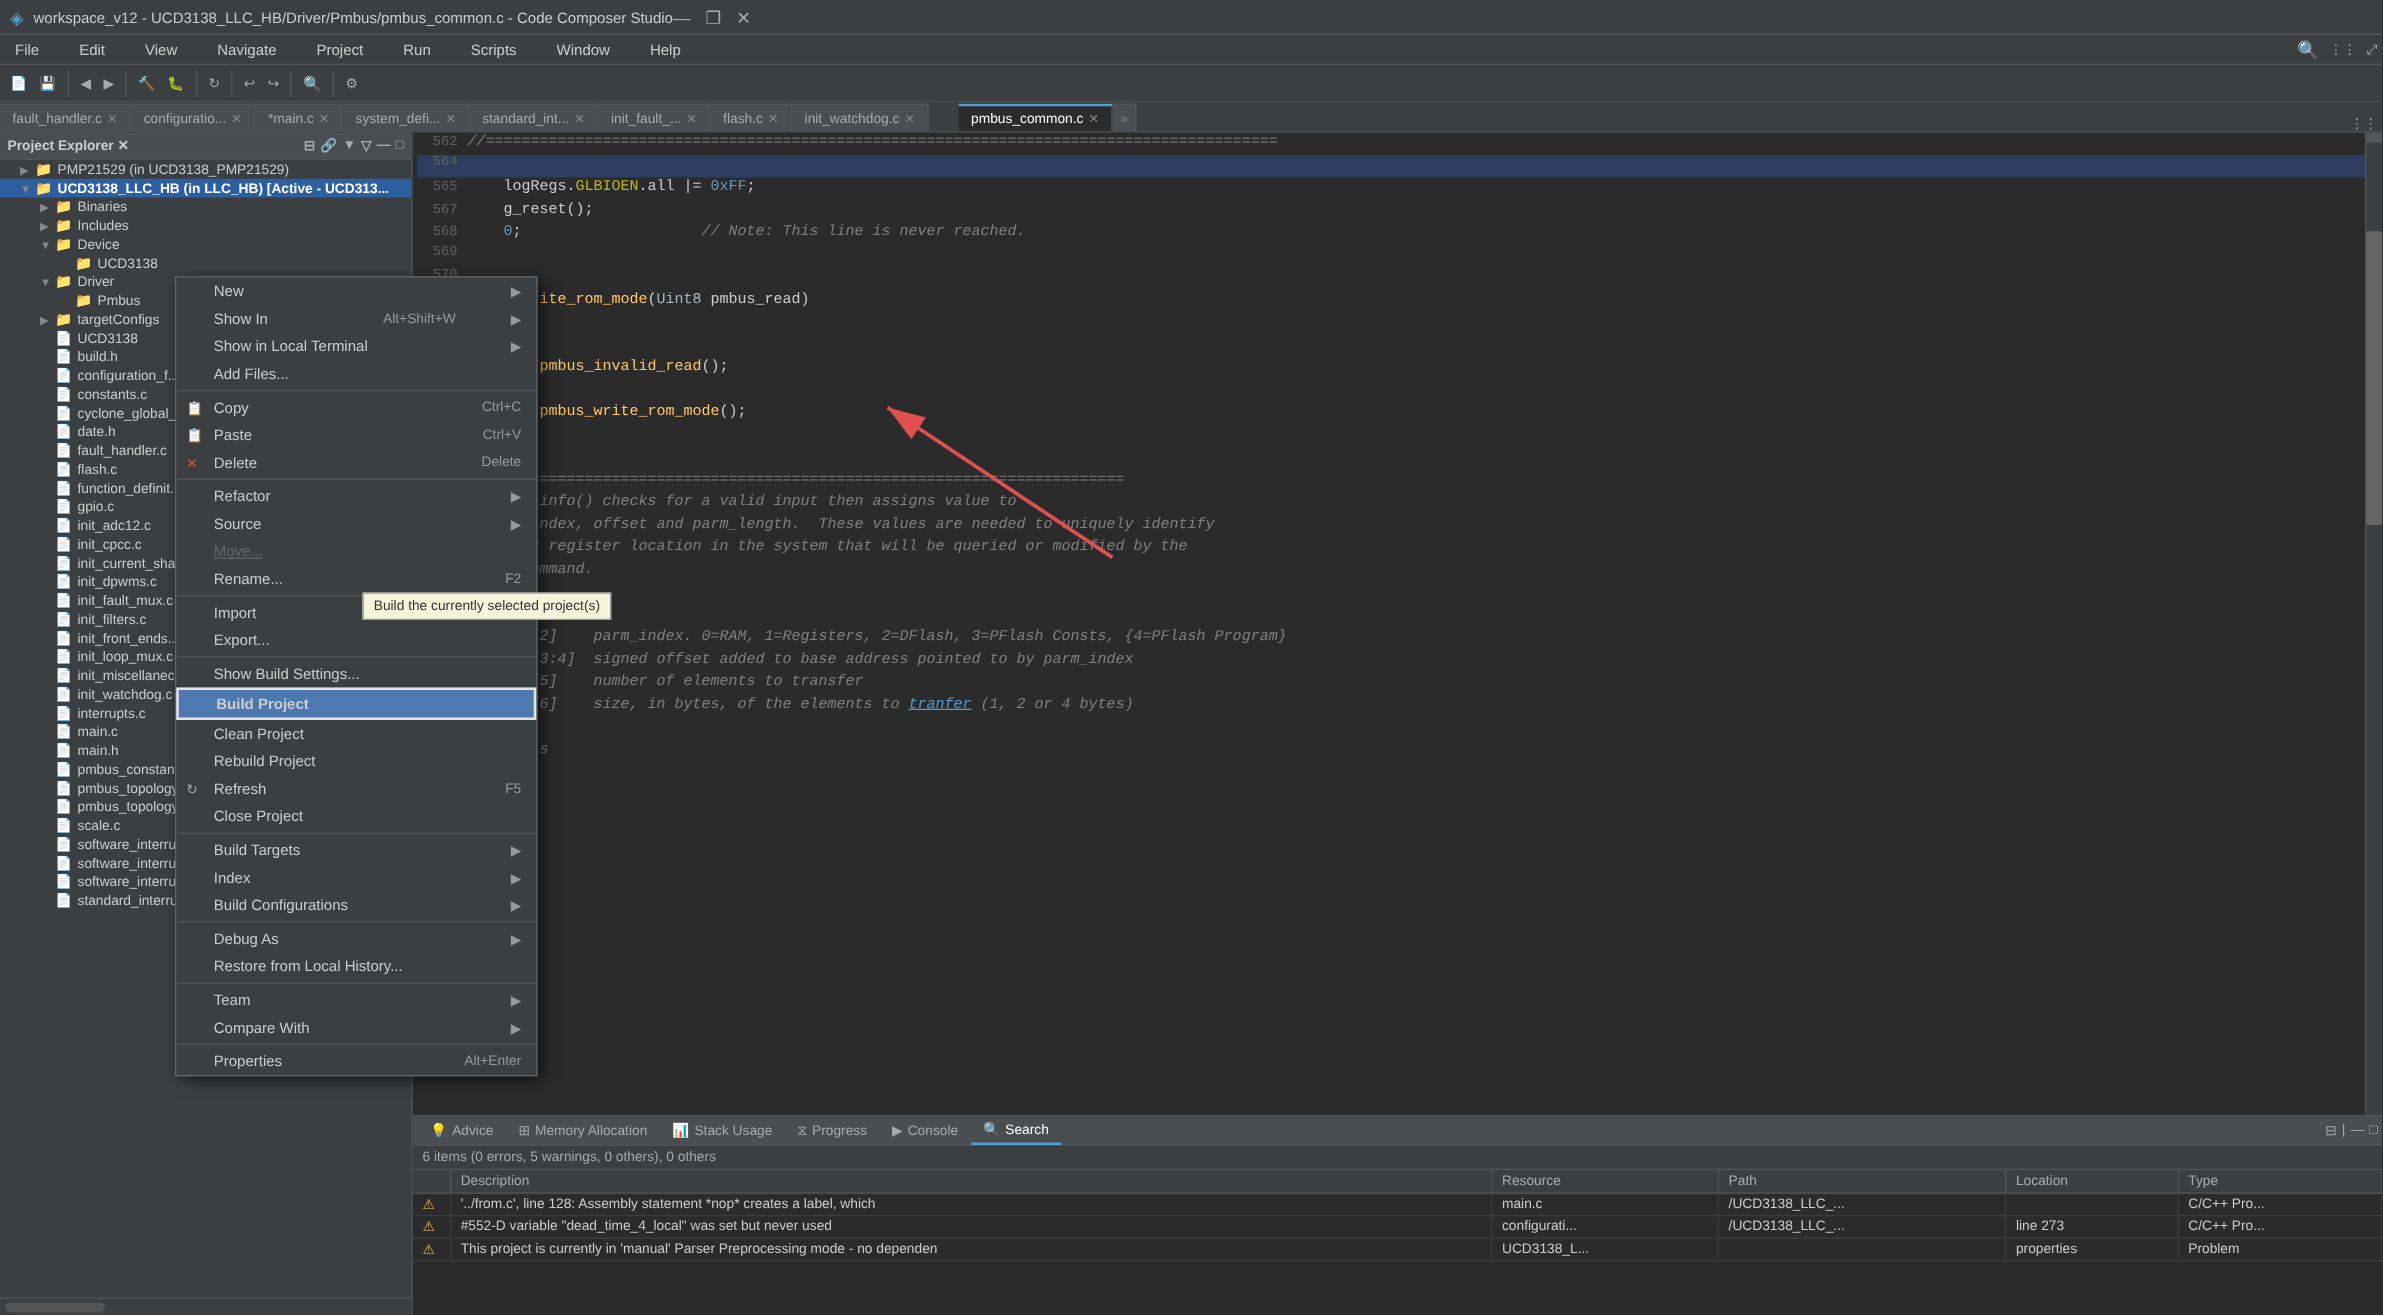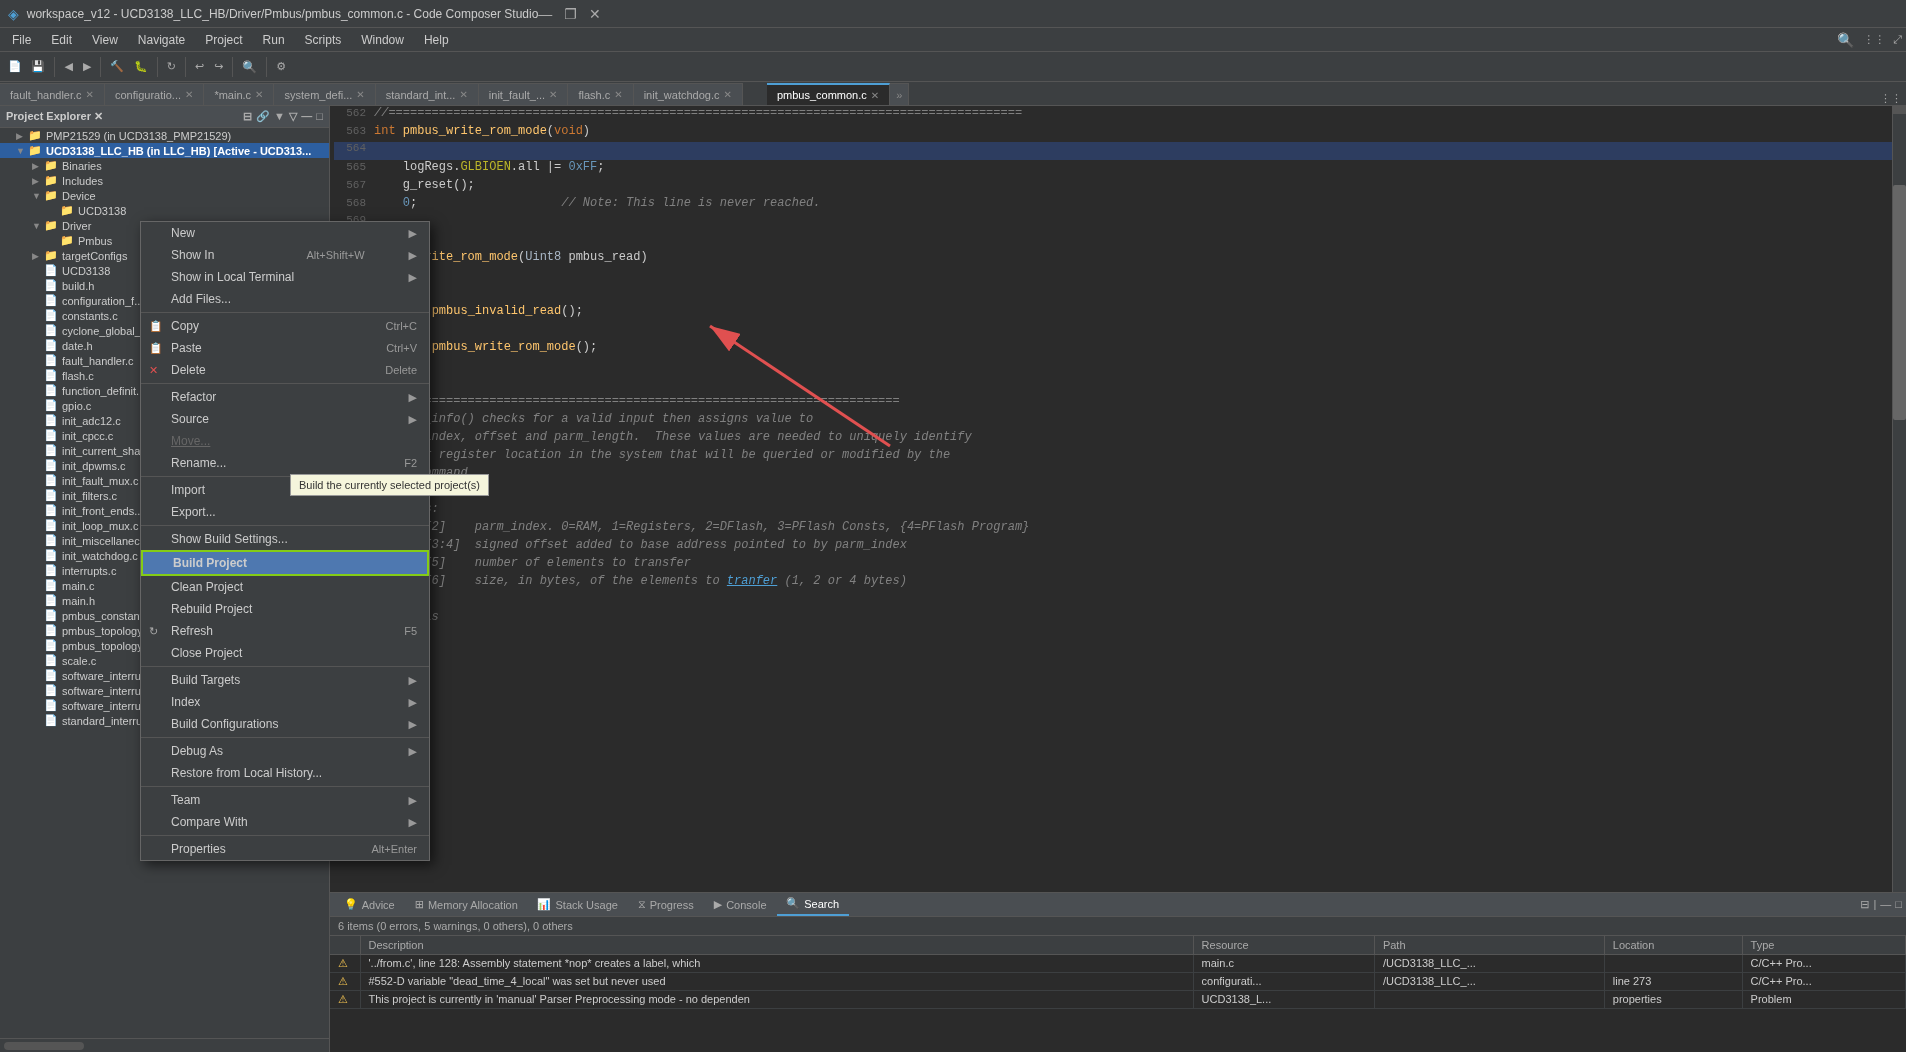--- a/index.html
+++ b/index.html
@@ -20,21 +20,21 @@
     #titlebar .win-btn { cursor: pointer; color: #aaa; }
 
     
     #menubar {
       background: #3c3f41;
       height: 24px;
       display: flex;
       align-items: center;
       padding: 0 4px;
       border-bottom: 1px solid #555;
-      gap: 4px;
+      gap: 16px;
     }
     .menu-item {
       padding: 2px 8px;
       cursor: pointer;
       color: #ccc;
       font-size: 12px;
     }
 
     
     #toolbar {
@@ -151,21 +151,21 @@
     .ctx-item {
       display: flex;
       align-items: center;
       padding: 4px 12px 4px 30px;
       cursor: pointer;
       color: #ccc;
       position: relative;
       min-height: 22px;
       gap: 40px;
     }
-    .ctx-item.highlighted { background: #4e78b0; border: 2px solid #84cc16; justify-content: flex-end; }
+    .ctx-item.highlighted { background: #4e78b0; border: 2px solid #e5e5e5; justify-content: flex-end; }
     .ctx-item.disabled { color: #666; cursor: default; text-decoration: underline; }
     .ctx-separator { height: 1px; background: #555; margin: 2px 0; }
     .ctx-shortcut { margin-left: auto; color: #999; font-size: 11px; }
     .ctx-arrow { margin-left: auto; color: #999; font-size: 11px; }
     .ctx-icon { position: absolute; left: 8px; font-size: 11px; color: #aaa; }
     .ctx-label { flex: 1; }
 
     
     #editor-area {
       flex: 1;
@@ -818,24 +818,20 @@
 
   <div style="display:flex; flex-direction:column; flex:1; overflow:hidden;">
     <div style="display:flex; flex:1; overflow:hidden;">
 
       <div id="editor-area">
         <div id="code-view">
           <div class="code-container">
             <div class="code-line">
               <span class="line-num">562</span>
               <span class="line-content cm">//========================================================================================</span>
-            </div>
-            <div class="code-line">
-              <span class="line-num">563</span>
-              <span class="line-content"><span class="kw">int</span> <span class="fn">pmbus_write_rom_mode</span>(<span class="kw">void</span>)</span>
             </div>
             <div class="code-line highlighted-line">
               <span class="line-num">564</span>
               <span class="line-content"></span>
             </div>
             <div class="code-line">
               <span class="line-num">565</span>
               <span class="line-content">    logRegs.<span class="macro">GLBIOEN</span>.all |= <span class="num">0xFF</span>;</span>
             </div>
             <div class="code-line">

